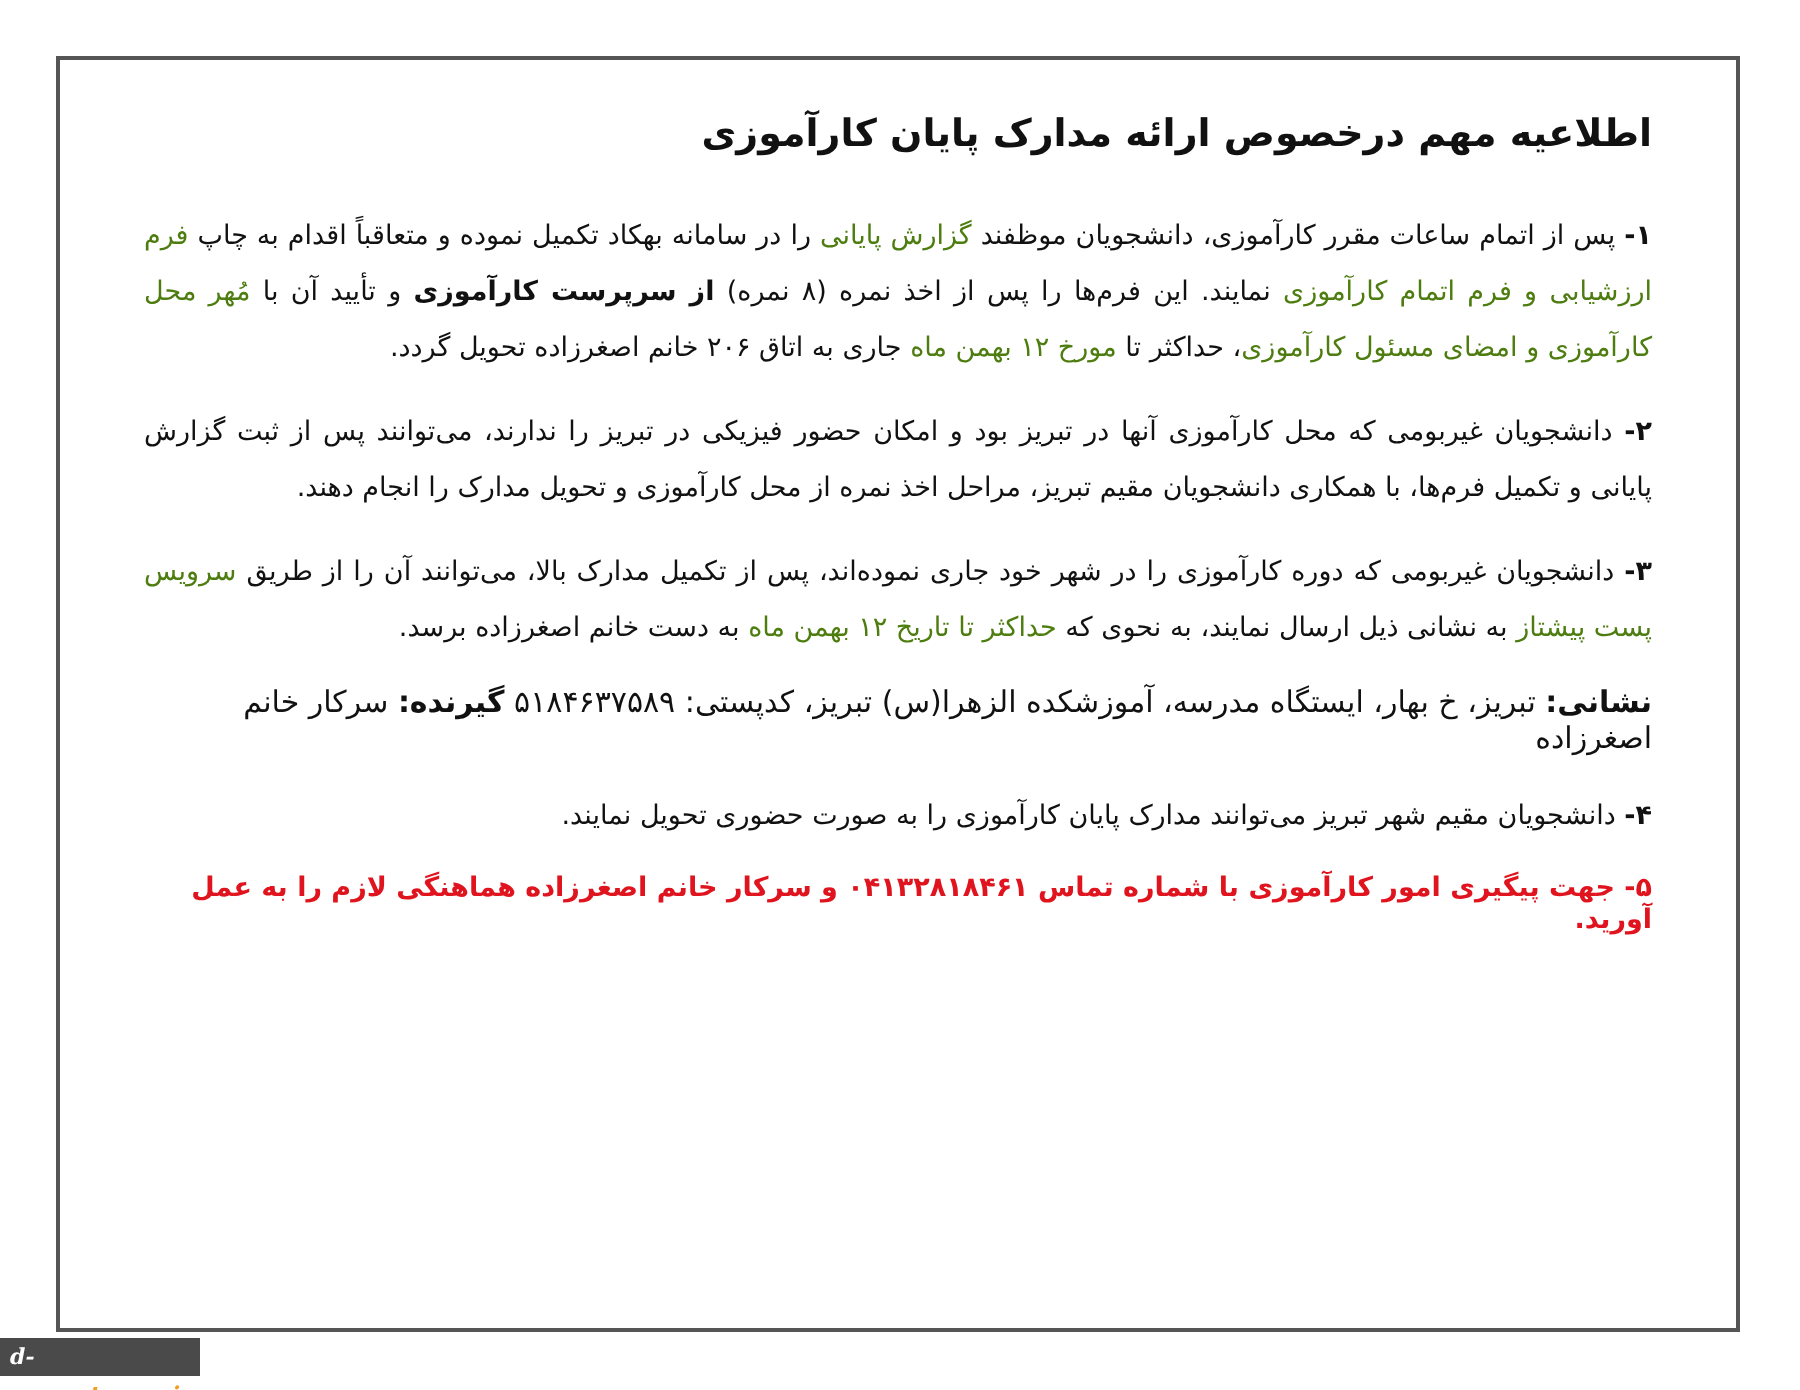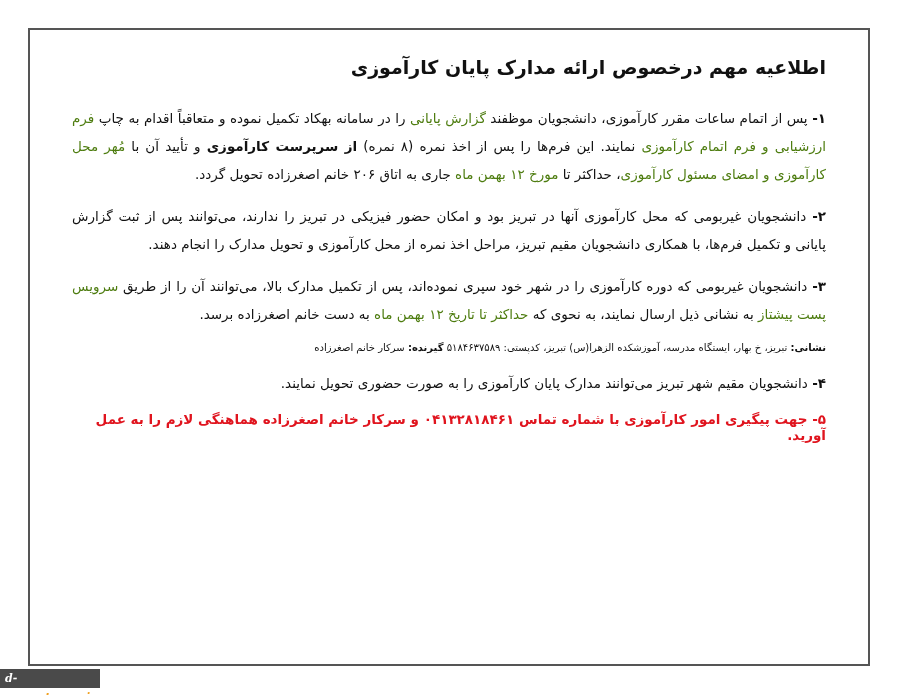--- a/index.html
+++ b/index.html
@@ -21,21 +21,21 @@
   }
   .intro {
     font-weight: bold; font-size: 14px; margin: 0 0 22px 0;
   }
   .para {
     font-size: 13.5px; line-height: 28px; margin: 0 0 14px 0; text-align: justify;
   }
   .num { font-weight: bold; }
   .red { color: #4d7c0f; font-weight: normal; }
   .bold { font-weight: bold; }
-  .address { font-size: 10px; margin: 0 0 16px 0; }
+  .address { font-size: 15px; margin: 0 0 16px 0; }
   .item5 { color: #e0141e; font-weight: bold; font-size: 13.5px; margin: 6px 0 18px 0; }
   .reminder {
     font-weight: bold; font-size: 16.5px; line-height: 52px; text-align: justify; margin: 0;
   }
   .badge {
     position: absolute; left: 0; top: 669px; height: 19px; width: 100px;
     background: #4a4a4a; font-family: "DejaVu Serif", serif; font-style: italic; font-weight: bold;
     font-size: 11px; line-height: 19px; padding-left: 5px; box-sizing: border-box;
   }
   .badge .a { color: #ffffff; }
@@ -50,21 +50,21 @@
 
     <p class="para">
       <span class="num">۱-</span><span> پس از اتمام ساعات مقرر کارآموزی، دانشجویان موظفند </span><span class="red">گزارش پایانی</span><span> را در سامانه بهکاد تکمیل نموده و متعاقباً اقدام به چاپ </span><span class="red">فرم ارزشیابی و فرم اتمام کارآموزی</span><span> نمایند. این فرم‌ها را پس از اخذ نمره (۸ نمره) </span><span class="bold">از سرپرست کارآموزی</span><span> و تأیید آن با </span><span class="red">مُهر محل کارآموزی و امضای مسئول کارآموزی</span><span>، حداکثر تا </span><span class="red">مورخ ۱۲ بهمن ماه</span><span> جاری به اتاق ۲۰۶ خانم اصغرزاده تحویل گردد.</span>
     </p>
 
     <p class="para">
       <span class="num">۲-</span><span> دانشجویان غیربومی که محل کارآموزی آنها در تبریز بود و امکان حضور فیزیکی در تبریز را ندارند، می‌توانند پس از ثبت گزارش پایانی و تکمیل فرم‌ها، با همکاری دانشجویان مقیم تبریز، مراحل اخذ نمره از محل کارآموزی و تحویل مدارک را انجام دهند.</span>
     </p>
 
     <p class="para">
-      <span class="num">۳-</span><span> دانشجویان غیربومی که دوره کارآموزی را در شهر خود سپری نموده‌اند، پس از تکمیل مدارک بالا، می‌توانند آن را از طریق </span><span class="red">سرویس پست پیشتاز</span><span> به نشانی ذیل ارسال نمایند، به نحوی که </span><span class="red">حداکثر تا تاریخ ۱۲ بهمن ماه</span><span> به دست خانم اصغرزاده برسد.</span>
+      <span class="num">۳-</span><span> دانشجویان غیربومی که دوره کارآموزی را در شهر خود جاری نموده‌اند، پس از تکمیل مدارک بالا، می‌توانند آن را از طریق </span><span class="red">سرویس پست پیشتاز</span><span> به نشانی ذیل ارسال نمایند، به نحوی که </span><span class="red">حداکثر تا تاریخ ۱۲ بهمن ماه</span><span> به دست خانم اصغرزاده برسد.</span>
     </p>
 
     <p class="address">
       <span class="bold">نشانی:</span><span> تبریز، خ بهار، ایستگاه مدرسه، آموزشکده الزهرا(س) تبریز، کدپستی: ۵۱۸۴۶۳۷۵۸۹ </span><span class="bold">گیرنده:</span><span> سرکار خانم اصغرزاده</span>
     </p>
 
     <p class="para">
       <span class="num">۴-</span><span> دانشجویان مقیم شهر تبریز می‌توانند مدارک پایان کارآموزی را به صورت حضوری تحویل نمایند.</span>
     </p>
 

